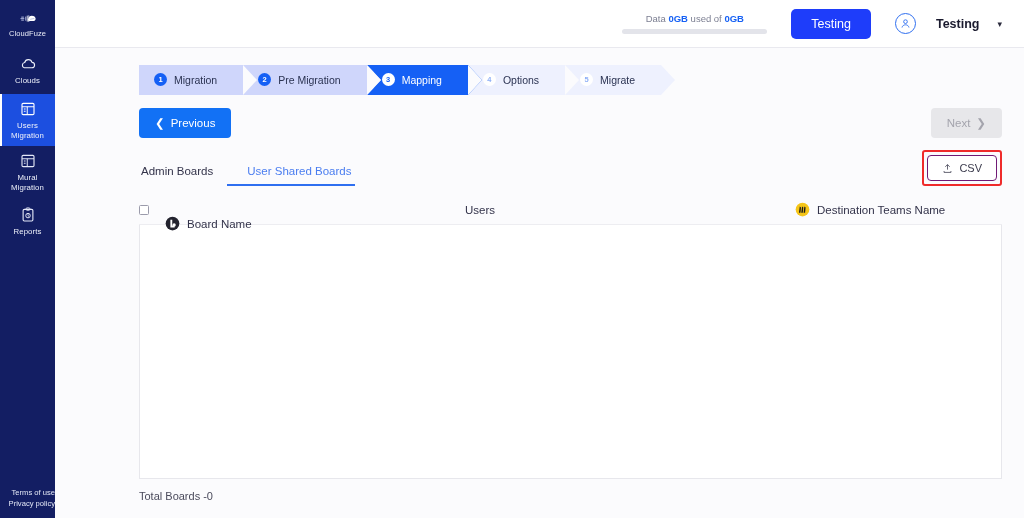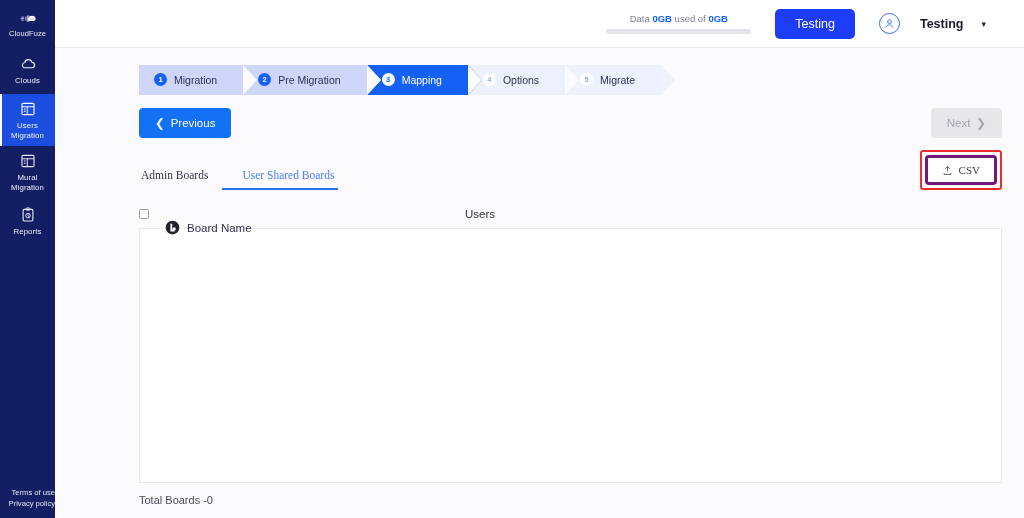--- a/index.html
+++ b/index.html
@@ -47,21 +47,21 @@
   }
   .sb-footer span { font-size: 7.6px; color: #e3e7f6; cursor: pointer; }
 
   
   .right { flex: 1; height: 518px; display: flex; flex-direction: column; background: #fbfbfd; min-width: 0; }
 
   
   .topbar {
     height: 48px; background: #ffffff; border-bottom: 1px solid #e9e9ef;
     display: flex; align-items: center; justify-content: flex-end;
-    padding-right: 38px; gap: 24px; flex: 0 0 48px;
+    padding-right: 22px; gap: 24px; flex: 0 0 48px;
   }
   .data-usage { display: flex; flex-direction: column; align-items: center; gap: 5px; }
   .data-usage .txt { font-size: 9.5px; color: #7c7f92; white-space: nowrap; }
   .data-usage .txt b { color: #1560f5; font-weight: 700; }
   .data-bar { width: 145px; height: 5px; border-radius: 3px; background: #e3e4ea; }
   .data-bar i { display: block; height: 100%; width: 0%; background: #1560f5; border-radius: 3px; }
   .upgrade-btn {
     background: #1e3dfa; color: #fff; border: none; border-radius: 5px;
     font-size: 12.5px; font-family: inherit; padding: 8px 20px; cursor: pointer;
   }
@@ -112,32 +112,32 @@
     background: #1271f5; color: #fff; border: none; border-radius: 4px;
     font-size: 11.5px; font-family: inherit; padding: 8px 16px; cursor: pointer;
     display: flex; align-items: center; gap: 6px;
   }
   .next-btn {
     background: #e7e7ea; color: #a4a4ad; border: none; border-radius: 4px;
     font-size: 11.5px; font-family: inherit; padding: 8px 16px; cursor: pointer;
     display: flex; align-items: center; gap: 6px;
   }
 
-  .tabs-row { display: flex; align-items: flex-end; justify-content: space-between; margin-top: 12px; font-family: Liberation Serif, serif; }
+  .tabs-row { display: flex; align-items: flex-end; justify-content: space-between; margin-top: 12px; }
   .tabs { display: flex; gap: 0; }
   .tab {
     font-size: 11.5px; color: #33334a; padding: 4px 14px 7px 2px; cursor: pointer;
     border-bottom: 2px solid transparent;
   }
   .tab:nth-child(2) { padding-left: 20px; padding-right: 4px; }
   .tab.active { color: #4a7df0; border-bottom-color: #2f6ff0; }
 
   .csv-wrap { position: relative; padding: 3px; border: 2px solid #ef2b2b; border-radius: 3px; }
   .csv-btn {
-    background: #fff; border: 3px solid #701a75; border-radius: 4px;
+    background: #fff; border: 1px solid #701a75; border-radius: 4px;
     font-size: 11px; color: #3b3b4d; font-family: inherit;
     padding: 6px 14px; cursor: pointer; display: flex; align-items: center; gap: 6px;
   }
 
   
   .table-head {
     display: flex; align-items: center; height: 30px; margin-top: 9px;
     border-bottom: 1px solid #ededf1; font-size: 11.5px; color: #33334a;
   }
   .th-check { width: 26px; display: flex; align-items: center; }
@@ -307,20 +307,29 @@
           <svg class="brandico" viewBox="0 0 24 24">
             <circle cx="12" cy="12" r="11" fill="#23232e"></circle>
             <path d="M8.6 5.8v12.4h6.8v-2.9h-3.8V5.8z" fill="#ffffff"></path>
             <circle cx="14.6" cy="14.3" r="2.6" fill="#ffffff"></circle>
           </svg>
           <span>Board Name</span>
         </div>
         <div class="th-users">
           <span>Users</span>
         </div>
+        <div class="th-dest">
+          <svg class="brandico" viewBox="0 0 24 24">
+            <circle cx="12" cy="12" r="11" fill="#f5c518"></circle>
+            <path d="M6.3 17.2l1.3-10 2 1.5-.9 8.5z" fill="#1a1a1a"></path>
+            <path d="M10 17.2l1.3-10 2 1.5-.9 8.5z" fill="#1a1a1a"></path>
+            <path d="M13.7 17.2L15 7.2l2 1.5-.9 8.5z" fill="#1a1a1a"></path>
+          </svg>
+          <span>Destination Teams Name</span>
+        </div>
       </div>
 
       <div class="table-body"></div>
 
       <div class="total">Total Boards -0</div>
     </div>
   </div>
 </div>
 
 </body></html>

